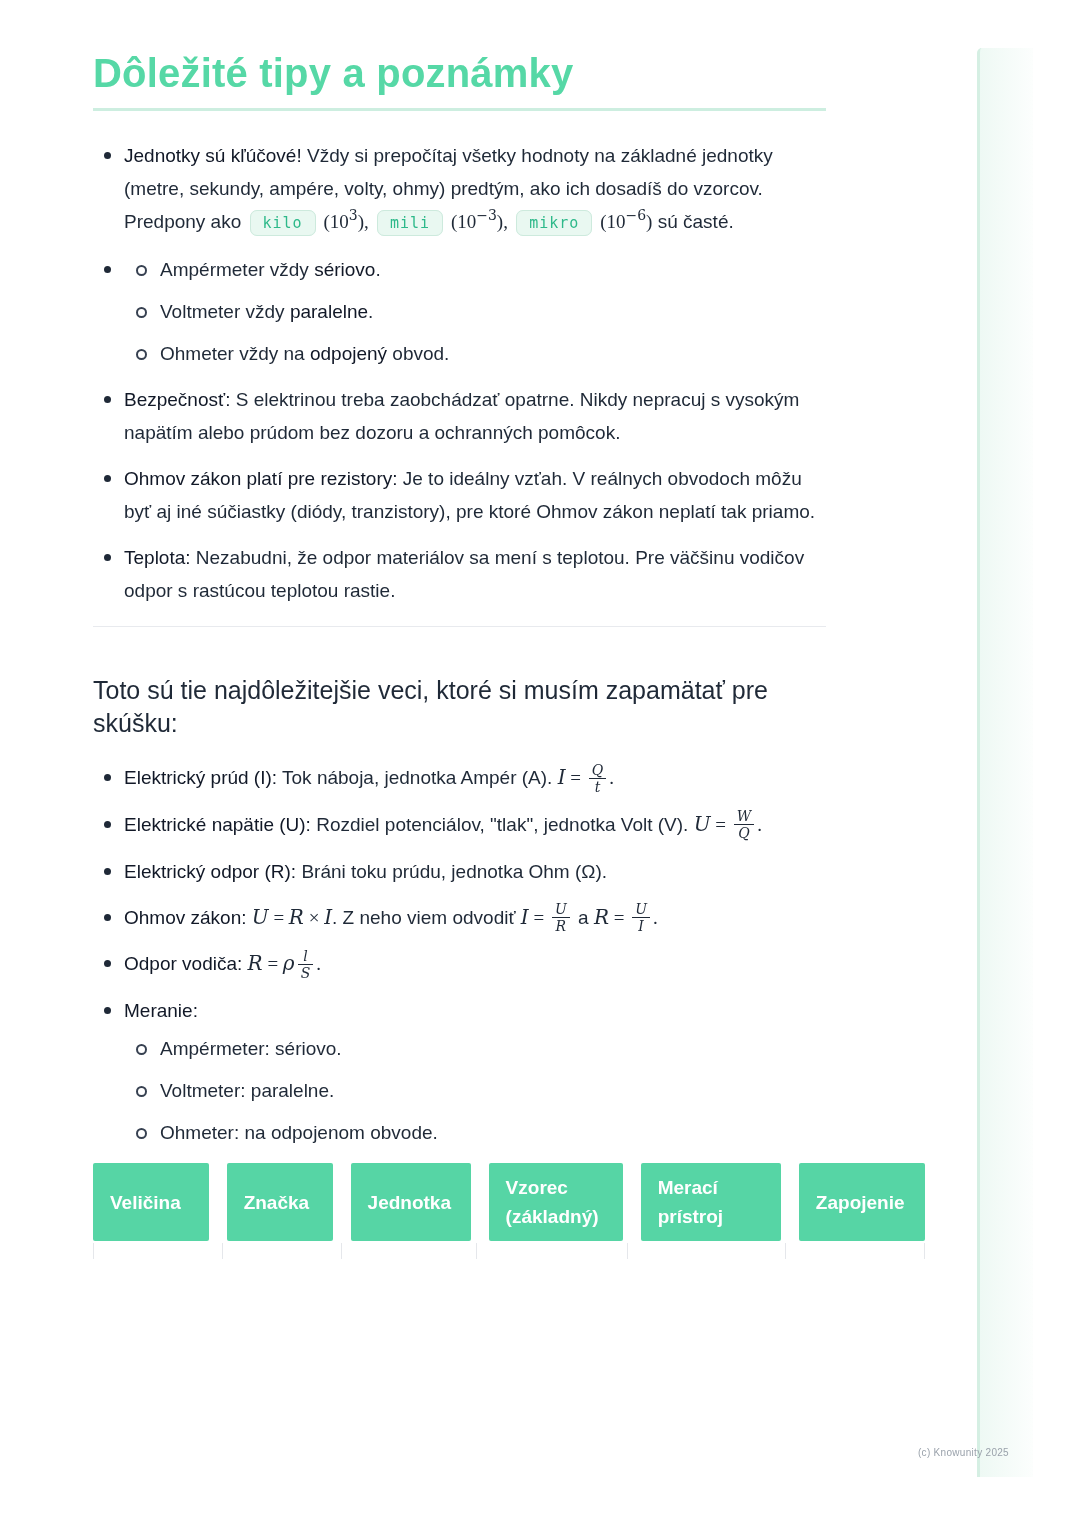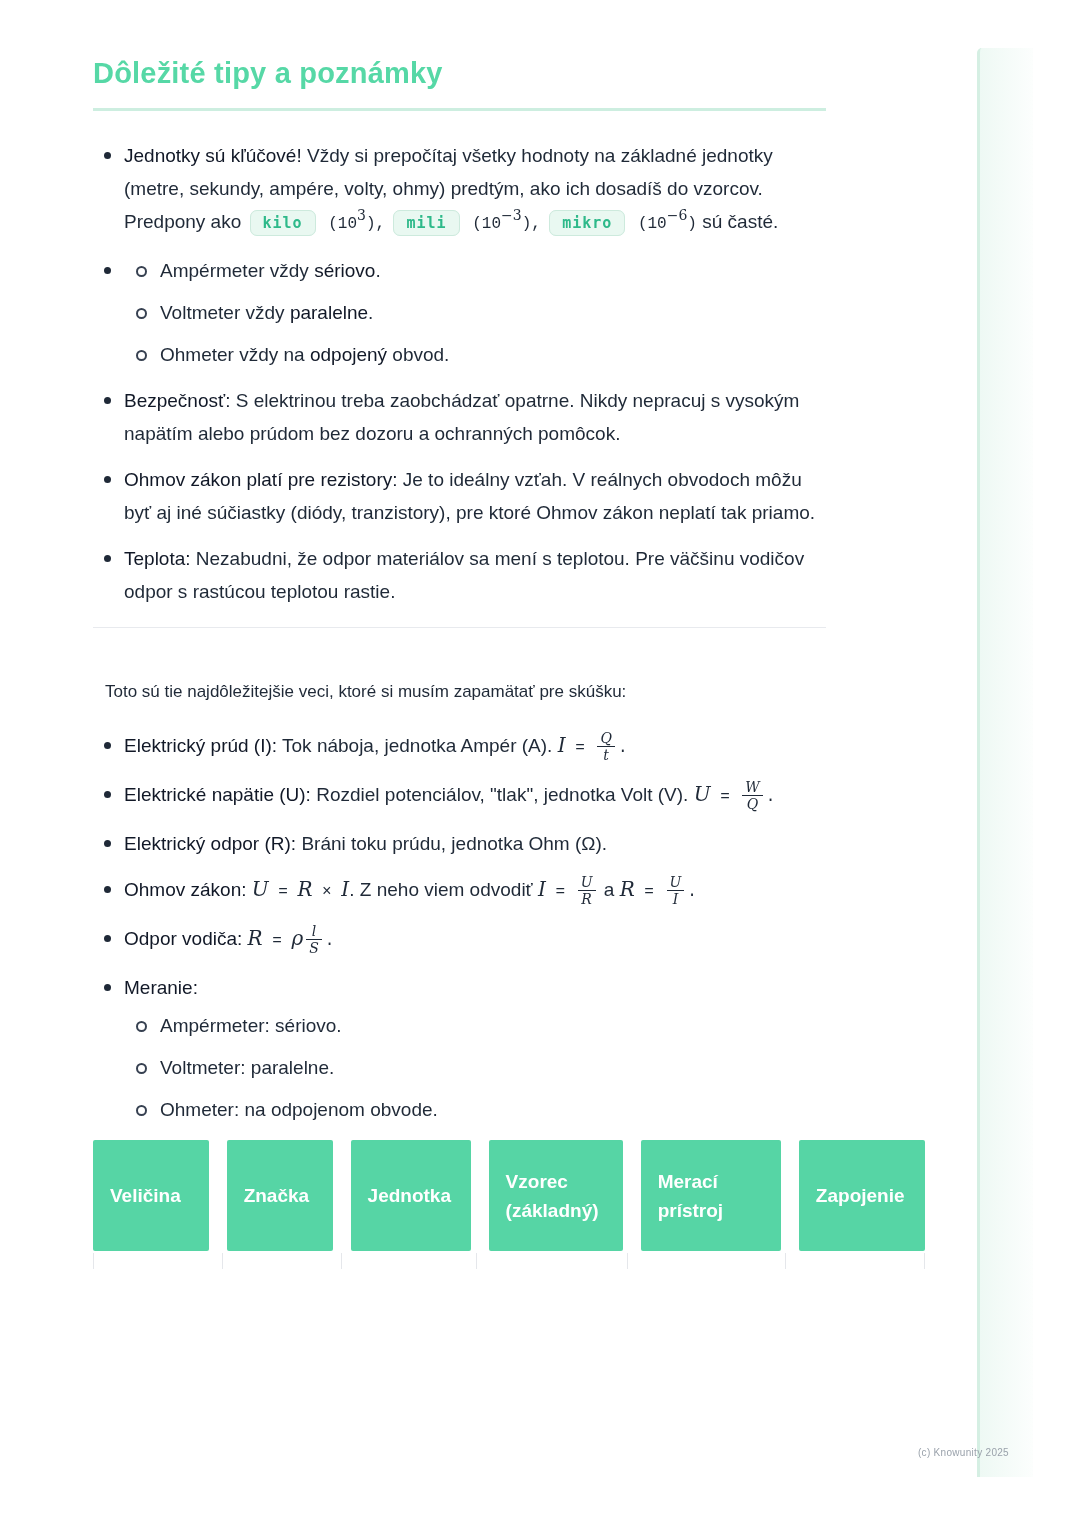--- a/index.html
+++ b/index.html
@@ -24,58 +24,58 @@
     font-family:"Liberation Sans",sans-serif;color:var(--body-text);
   }
   .edge-band{
     position:absolute;left:977px;top:48px;width:56px;height:1429px;
     background:linear-gradient(to right,var(--band-bg),#fcfefd);
     border-left:3px solid var(--band-edge);
     border-top-left-radius:5px;
   }
   .content{position:absolute;left:93px;top:52px;width:733px}
   .section-title{
-    font-size:29px;line-height:42px;font-weight:700;color:var(--accent);
+    font-size:40px;line-height:42px;font-weight:700;color:var(--accent);
     padding-bottom:14px;border-bottom:3px solid var(--accent-underline);
     margin:0 0 28px 0;letter-spacing:0.2px;
   }
   .body-text, .toplist{font-size:19px;line-height:33px}
   .toplist{list-style:none;padding-left:31px}
   .toplist>li{position:relative;margin-bottom:13px}
   .toplist>li::before{
     content:"";position:absolute;left:-20px;top:13px;width:7px;height:7px;
     border-radius:50%;background:var(--body-text);
   }
   .sublist{list-style:none;padding-left:36px;margin-top:5px}
   .sublist>li{position:relative;margin-bottom:9px}
   .sublist>li::before{
     content:"";position:absolute;left:-24px;top:12px;width:7px;height:7px;
     border-radius:50%;background:#ffffff;border:2px solid #374151;
   }
   .seg-bold{font-weight:400;color:var(--bold-text)}
   .seg-text{}
   .seg-code{
-    font-family:"DejaVu Sans Mono",monospace;font-size:15px;font-weight:700;
+    font-family:"DejaVu Sans Mono",monospace;font-size:15px;font-weight:400;
     color:var(--code-text);background:var(--code-bg);border:1px solid var(--code-border);
     border-radius:7px;padding:3px 12px;margin:0 3px;letter-spacing:1px;white-space:nowrap;
   }
-  .seg-math{font-family:Liberation Mono, monospace;font-size:16px}
+  .seg-math{font-family:Liberation Serif, serif;font-size:19px}
   .seg-var{font-family:"DejaVu Serif",serif;font-style:italic;font-size:20px}
   .seg-sup{font-family:"DejaVu Serif",serif;font-size:14px;position:relative;top:-8px}
   .frac{
     display:inline-block;vertical-align:-0.55em;text-align:center;
     font-family:"DejaVu Serif",serif;font-style:italic;font-size:14px;line-height:1.15;margin:0 3px;
   }
   .frac .num{display:block;padding:0 3px;border-bottom:1.3px solid var(--body-text)}
   .frac .den{display:block;padding:0 3px}
   .divider{border:none;border-top:1px solid var(--divider);margin:19px 0 0 0}
   .section-gap{margin-top:47px}
-  .intro{font-size:17px;line-height:33px;margin:31px 0 21px 12px}
+  .intro{font-size:25px;line-height:33px;margin:31px 0 21px 0}
   .table{width:832px;margin-top:14px}
-  .thead{display:flex;gap:18px;height:111px}
+  .thead{display:flex;gap:18px;height:78px}
   .th{
     background:var(--table-header-bg);color:#ffffff;font-weight:700;font-size:19px;line-height:29px;
     display:flex;align-items:center;padding:0 17px;border-radius:2px;
   }
   .th:nth-child(1){width:127px}
   .th:nth-child(2){width:116px}
   .th:nth-child(3){width:132px}
   .th:nth-child(4){width:148px}
   .th:nth-child(5){width:155px}
   .th:nth-child(6){width:139px}

